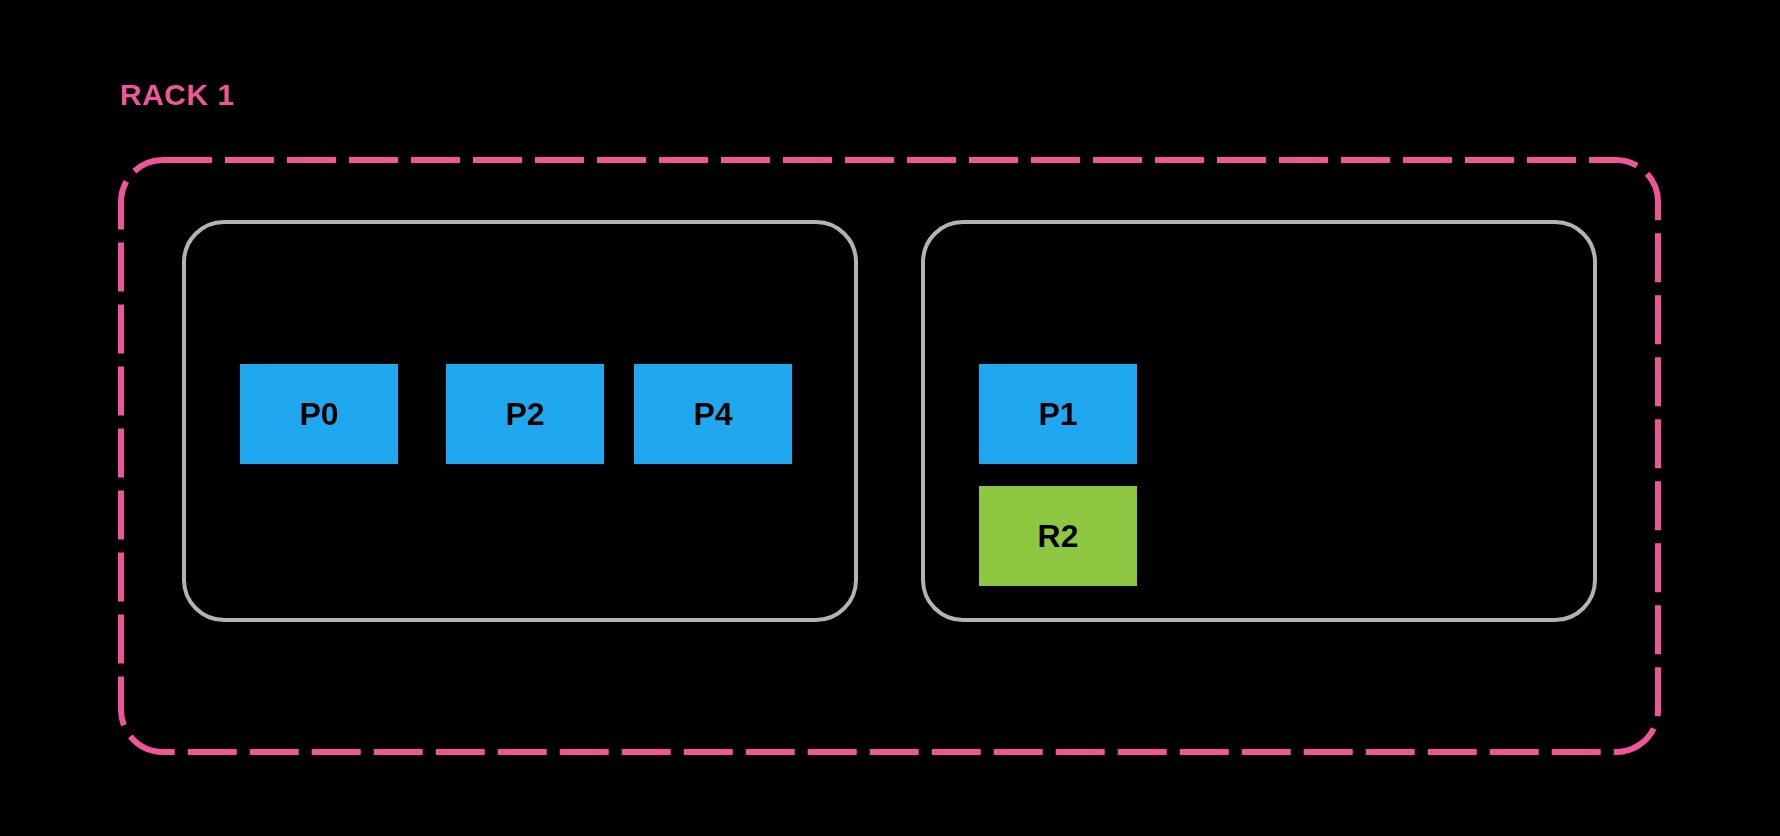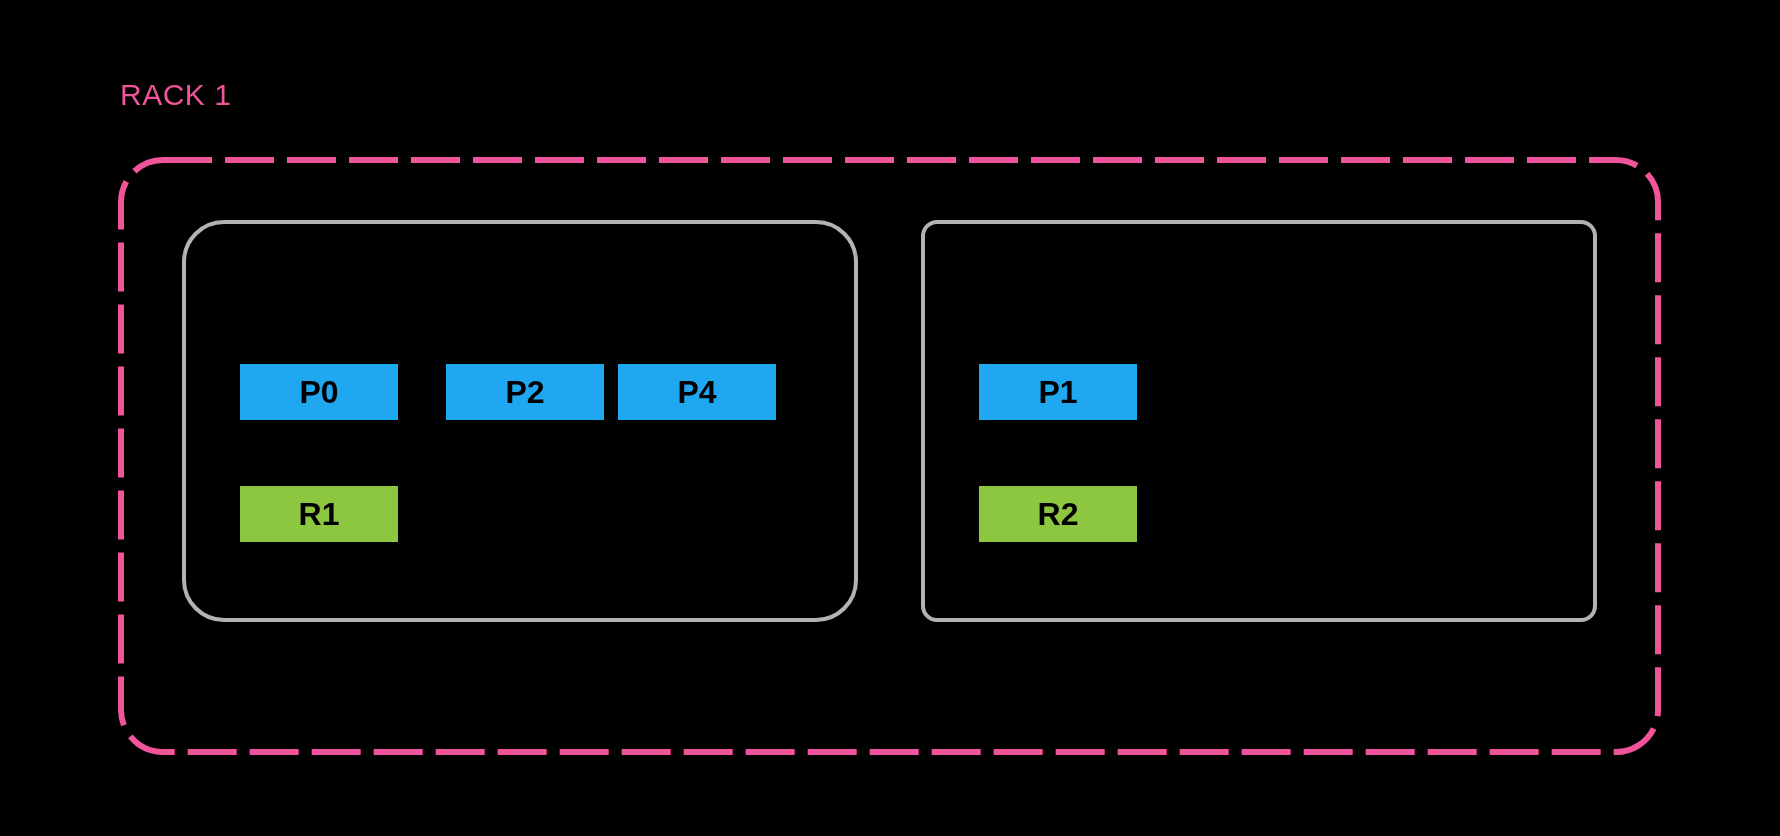--- a/index.html
+++ b/index.html
@@ -18,21 +18,21 @@
     width:1780px;
     height:836px;
     background:var(--bg);
     overflow:hidden;
   }
   .rack-title{
     position:absolute;
     left:120px;
     top:78px;
     font-size:30px;
-    font-weight:normal;
+    font-weight:bold;
     letter-spacing:.5px;
     color:var(--pink);
     line-height:34px;
   }
   .rack-boundary{
     position:absolute;
     left:118px;
     top:157px;
     display:block;
   }
@@ -45,56 +45,55 @@
   .node{
     position:absolute;
     top:220px;
     width:676px;
     height:402px;
     border:4px solid var(--node-border);
     border-radius:42px;
     background:transparent;
   }
   .node-left{left:182px;}
-  .node-right{left:921px;border-radius:16px;}
+  .node-right{left:921px;}
   .shard{
     position:absolute;
     width:158px;
-    height:56px;
+    height:100px;
     display:flex;
     align-items:center;
     justify-content:center;
     font-size:32px;
     font-weight:bold;
     color:var(--shard-text);
   }
   .primary{background:var(--blue);}
   .replica{background:var(--green);}
   .col-0{left:54px;}
   .col-1{left:260px;}
-  .col-2{left:432px;}
+  .col-2{left:448px;}
   .row-0{top:140px;}
   .row-1{top:262px;}
 </style>
 </head>
 <body>
 
 <div class="canvas">
 
   <div class="rack-title">RACK 1</div>
 
   <svg class="rack-boundary" width="1543" height="598" viewBox="0 0 1543 598" aria-hidden="true">
     <rect x="3" y="3" width="1537" height="592" rx="42"></rect>
   </svg>
 
   <div class="node node-left">
     <div class="shard primary col-0 row-0">P0</div>
     <div class="shard primary col-1 row-0">P2</div>
     <div class="shard primary col-2 row-0">P4</div>
-    <div class="shard replica col-0 row-1">R1</div>
   </div>
 
   <div class="node node-right">
     <div class="shard primary col-0 row-0">P1</div>
     <div class="shard replica col-0 row-1">R2</div>
   </div>
 
 </div>
 
 </body></html>

